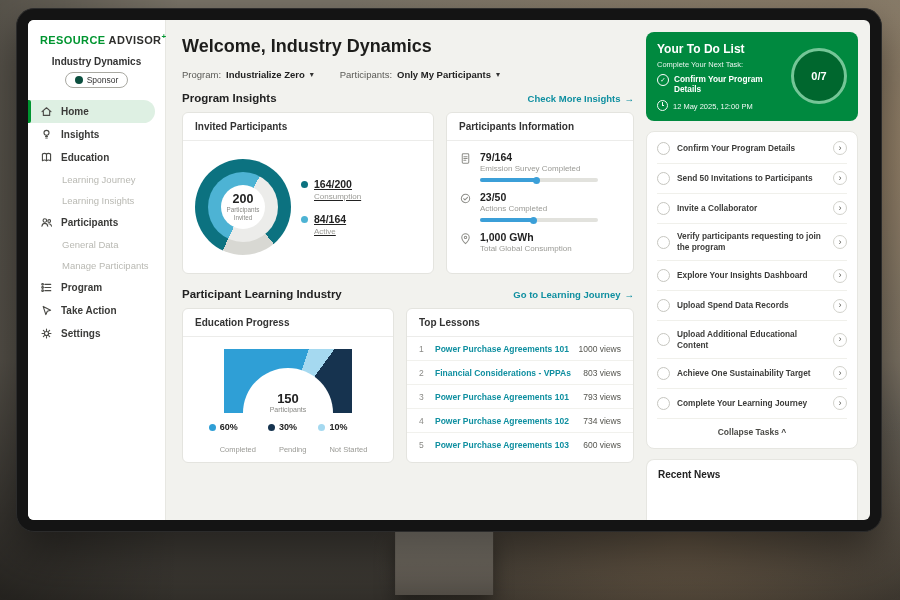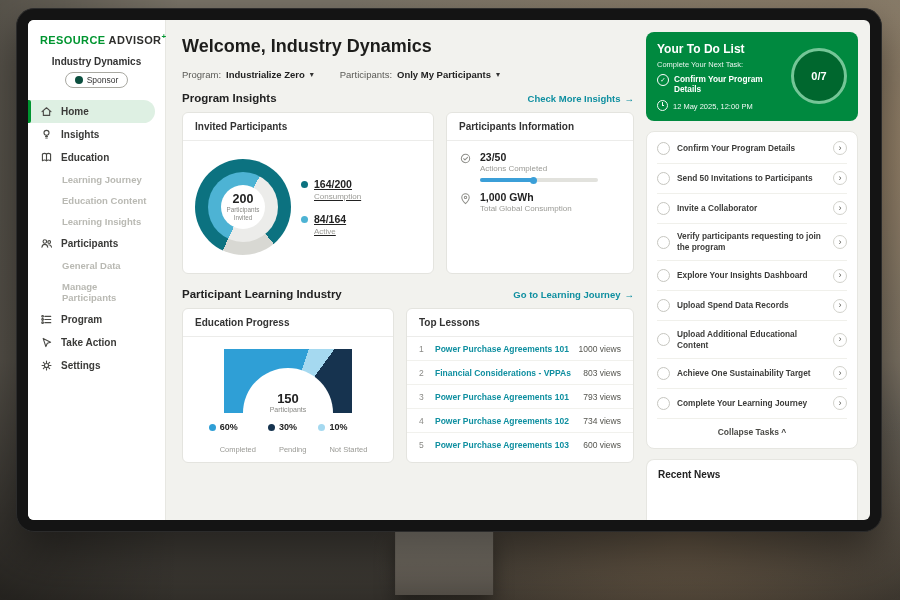--- a/index.html
+++ b/index.html
@@ -21,21 +21,21 @@
   .logo{padding:2px 12px 0;font-size:11px;font-weight:bold;letter-spacing:.4px;white-space:nowrap;}
   .logo-green{color:#009530;}
   .logo-dark{color:#2e2e2c;margin-left:3px;}
   .logo-plus{color:#009530;font-size:8px;vertical-align:super;}
   .org{margin-top:10px;text-align:center;font-size:10px;font-weight:bold;color:#333;}
   .badge-wrap{text-align:center;margin-top:5px;}
   .badge{display:inline-flex;align-items:center;gap:4px;border:1px solid #a9a9a2;border-radius:10px;padding:2px 9px;font-size:8.5px;color:#333;}
   .badge-dot{width:8px;height:8px;border-radius:50%;background:#0b4f3f;}
   nav{margin-top:12px;}
   .nav-item{display:flex;align-items:center;gap:8px;padding:5px 12px;font-size:10px;font-weight:bold;color:#3a3a38;position:relative;}
-  .nav-item.sub{padding-left:34px;color:#b9b9b3;font-weight:bold;font-size:9.5px;}
+  .nav-item.sub{padding-left:34px;color:#b9b9b3;font-weight:normal;font-size:9.5px;}
   .nav-item.active{background:#def0e3;margin-right:10px;border-radius:0 14px 14px 0;}
   .nav-item.active::before{content:"";position:absolute;left:0;top:0;bottom:0;width:3px;background:#009530;border-radius:0 2px 2px 0;}
   .nav-icon{width:13px;height:13px;flex:none;display:inline-flex;}
   .nav-icon svg{width:13px;height:13px;stroke:#4a4a46;fill:none;stroke-width:1.2;stroke-linecap:round;stroke-linejoin:round;}
 
   
   .main{flex:1;min-width:0;padding:14px 12px 0 16px;box-sizing:border-box;}
   .welcome{font-size:18px;font-weight:bold;color:#1d1d1b;margin:2px 0 12px;}
   .filters{display:flex;gap:26px;font-size:9.5px;color:#5a5a56;margin-bottom:12px;align-items:center;}
   .filter{display:flex;align-items:center;gap:5px;}
@@ -158,23 +158,20 @@
                   <path d="M2.6 3.2c1.5-.8 3.3-.8 4.4.1 1.1-.9 2.9-.9 4.4-.1v7.2c-1.5-.8-3.3-.8-4.4.1-1.1-.9-2.9-.9-4.4-.1z"></path>
                   <path d="M7 3.3v7.2"></path>
                 </svg>
               </span>
             <span data-interactable="false">Education</span>
           </div>
           <div class="nav-item sub" data-interactable="true">
               <span data-interactable="false">Learning Journey</span>
             </div>
           <div class="nav-item sub" data-interactable="true">
-              <span data-interactable="false">Education Content</span>
-            </div>
-          <div class="nav-item sub" data-interactable="true">
               <span data-interactable="false">Learning Insights</span>
             </div>
           <div class="nav-item" data-interactable="true">
             <span class="nav-icon" data-interactable="false">
                 <svg viewBox="0 0 14 14">
                   <circle cx="5.2" cy="4.8" r="1.9"></circle>
                   <path d="M2.1 11c.3-2 1.7-3 3.1-3s2.8 1 3.1 3"></path>
                   <circle cx="9.9" cy="5.4" r="1.5"></circle>
                   <path d="M9.6 8.3c1.4.1 2.5 1 2.8 2.7"></path>
                 </svg>
@@ -270,20 +267,33 @@
                     </div>
                   <div class="ll" data-interactable="false">Active</div>
                 </div>
               </div>
             </div>
           </div>
 
           <div class="card card-info" data-interactable="false">
             <div class="card-head" data-interactable="false">Participants Information</div>
             <div class="card-body">
+              <div class="stat" data-interactable="false">
+                <span class="stat-icon" data-interactable="false"><svg viewBox="0 0 14 14">
+                      <rect x="3.5" y="2" width="7" height="10" rx="1"></rect>
+                      <path d="M5.2 5h3.6M5.2 7h3.6M5.2 9h2.2"></path>
+                    </svg></span>
+                <div>
+                  <div class="stat-val" data-interactable="false">79/164</div>
+                  <div class="stat-label" data-interactable="false">Emission Survey Completed</div>
+                  <div class="bar" data-interactable="false">
+                      <div class="bar-fill" data-interactable="false" style="width: 48%;"></div>
+                    </div>
+                </div>
+              </div>
               <div class="stat" data-interactable="false">
                 <span class="stat-icon" data-interactable="false"><svg viewBox="0 0 14 14">
                       <circle cx="7" cy="7" r="4.5"></circle>
                       <path d="M5 7.2l1.4 1.4 2.8-2.8"></path>
                     </svg></span>
                 <div>
                   <div class="stat-val" data-interactable="false">23/50</div>
                   <div class="stat-label" data-interactable="false">Actions Completed</div>
                   <div class="bar" data-interactable="false">
                       <div class="bar-fill" data-interactable="false" style="width: 46%;"></div>

